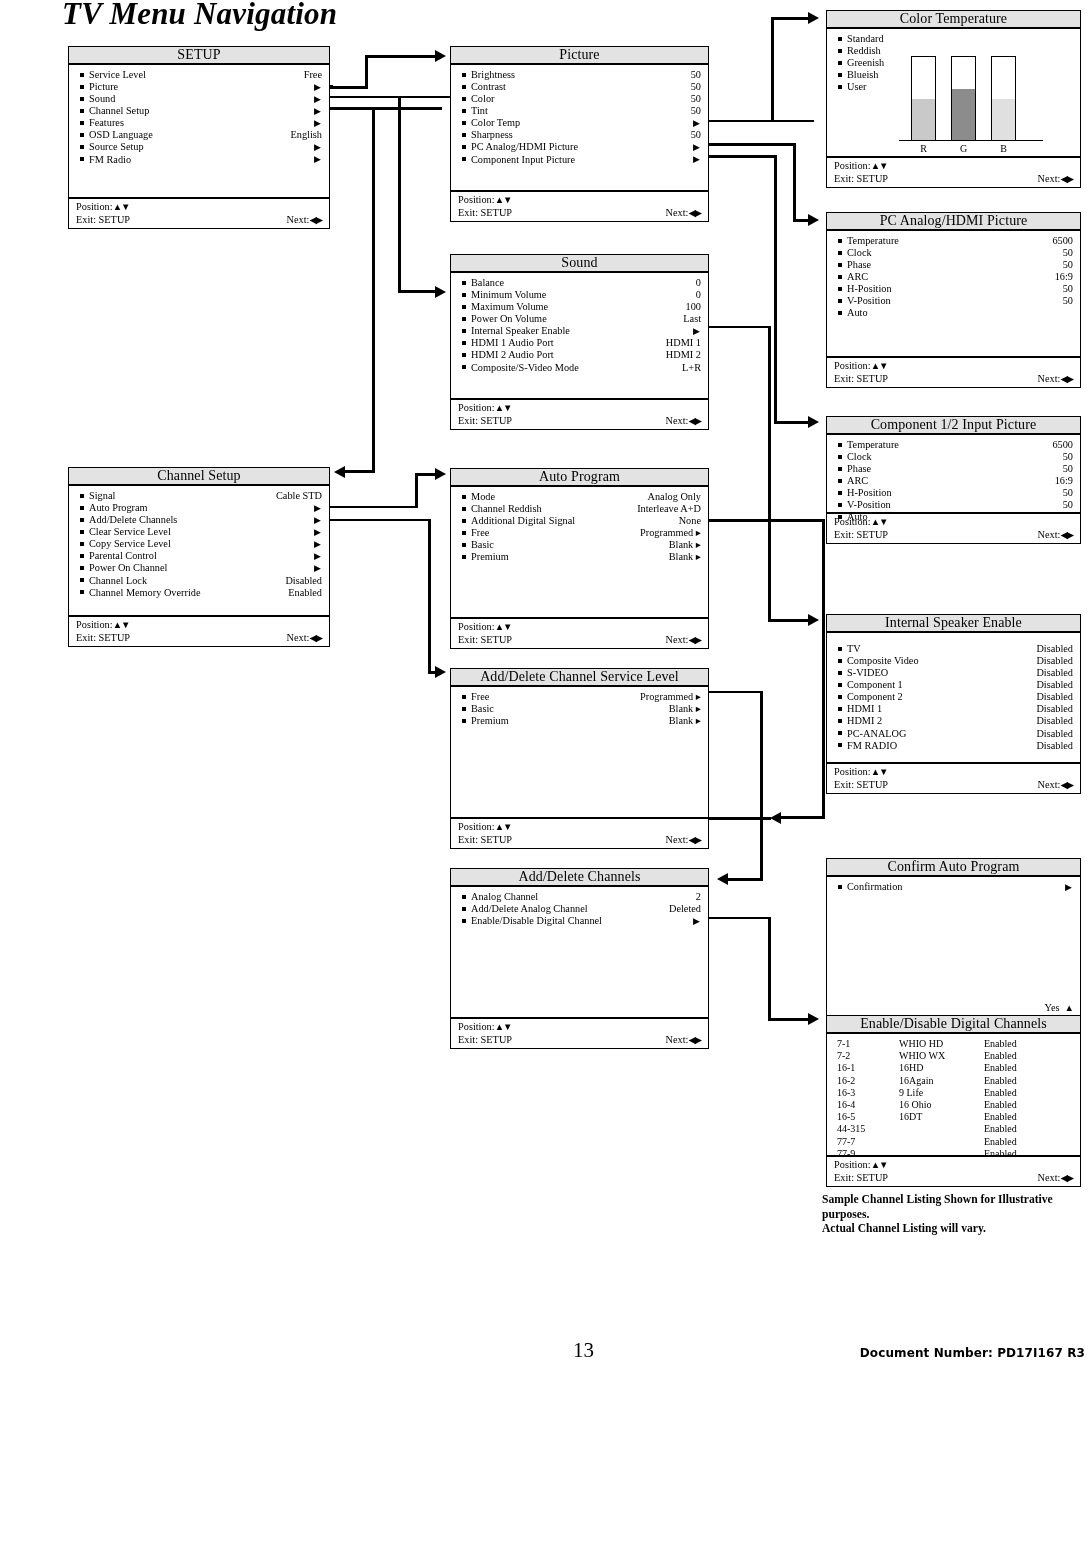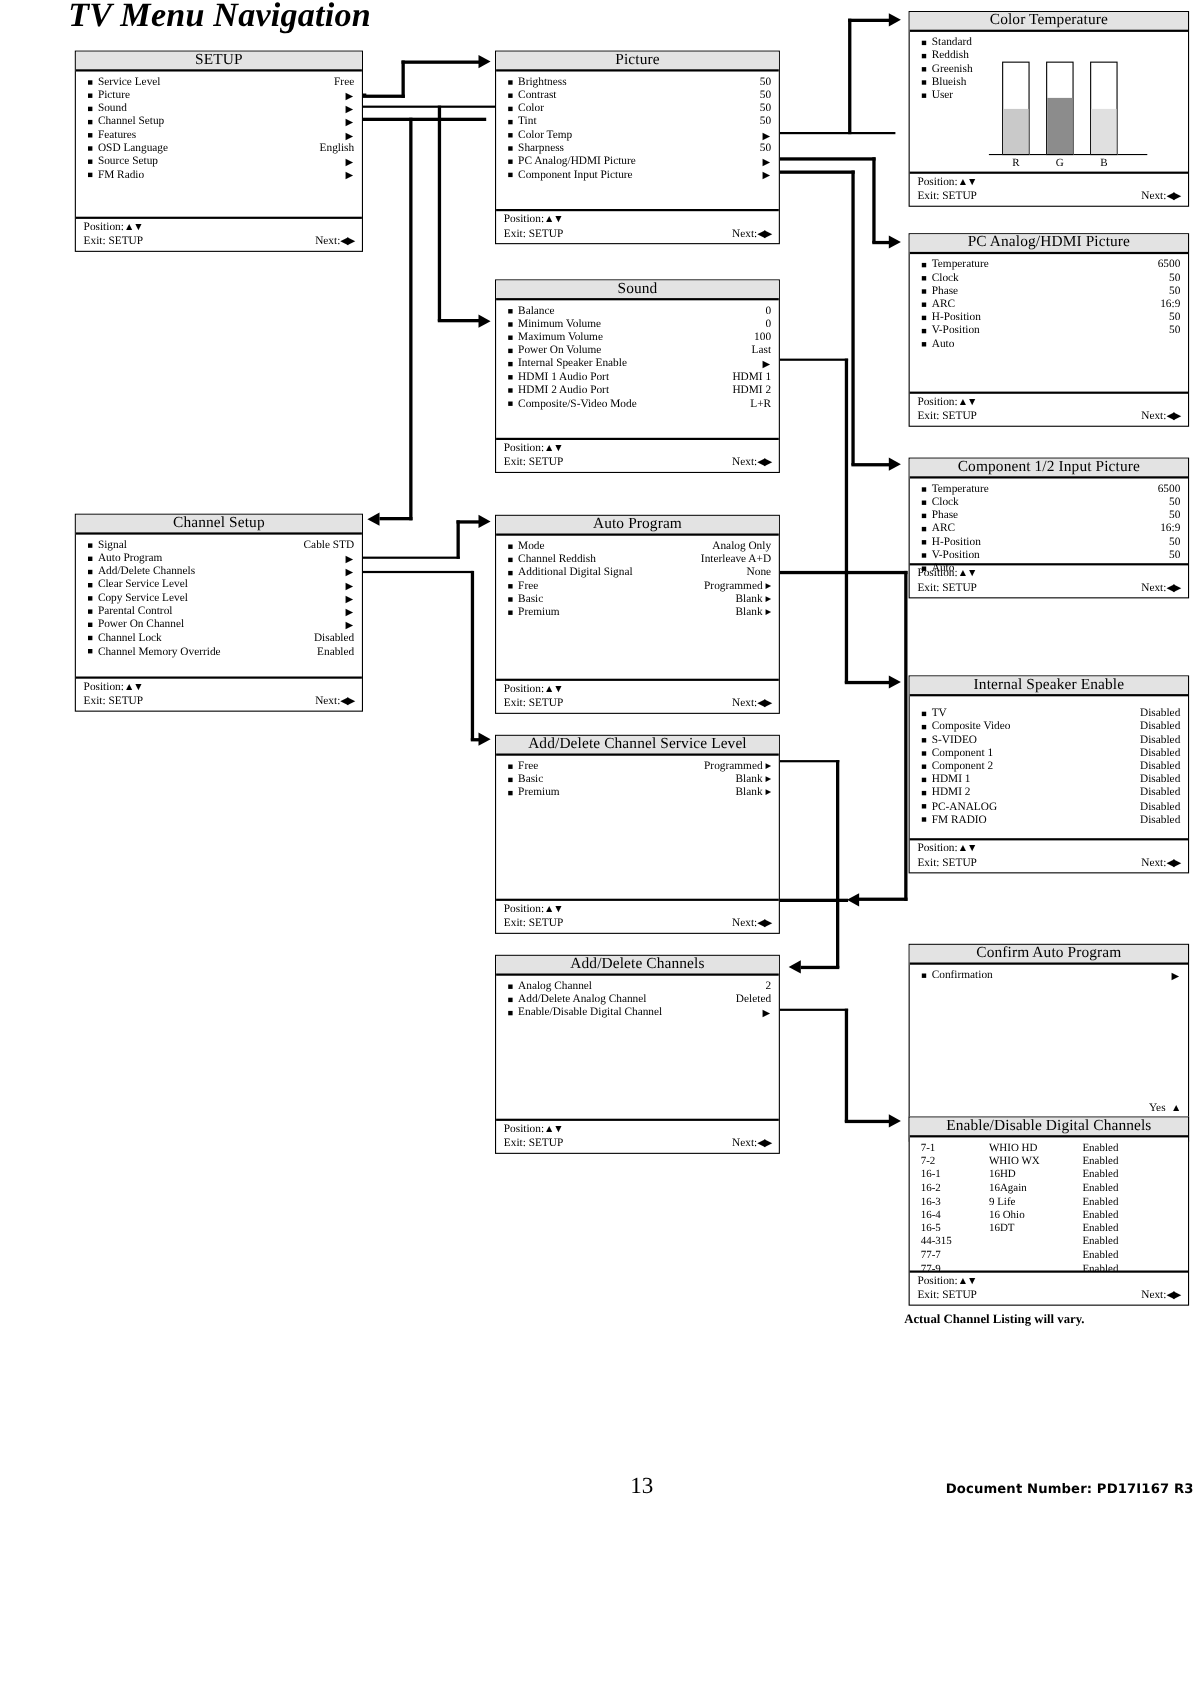--- a/index.html
+++ b/index.html
@@ -810,20 +810,21 @@
         </div>
       <div class="pf-line">
           <span>Exit: SETUP</span>
           <span class="pf-right">Next:</span>
           <span class="glyph">◀▶</span>
         </div>
     </div>
   </div>
 
   <div id="sample-note">
+    <div>Sample Channel Listing Shown for Illustrative purposes.</div>
     <div>Actual Channel Listing will vary.</div>
   </div>
 
   <div id="page-number">13</div>
   <div id="doc-number">Document Number: PD17I167 R3</div>
 
 
 </div>
 
 </body></html>

